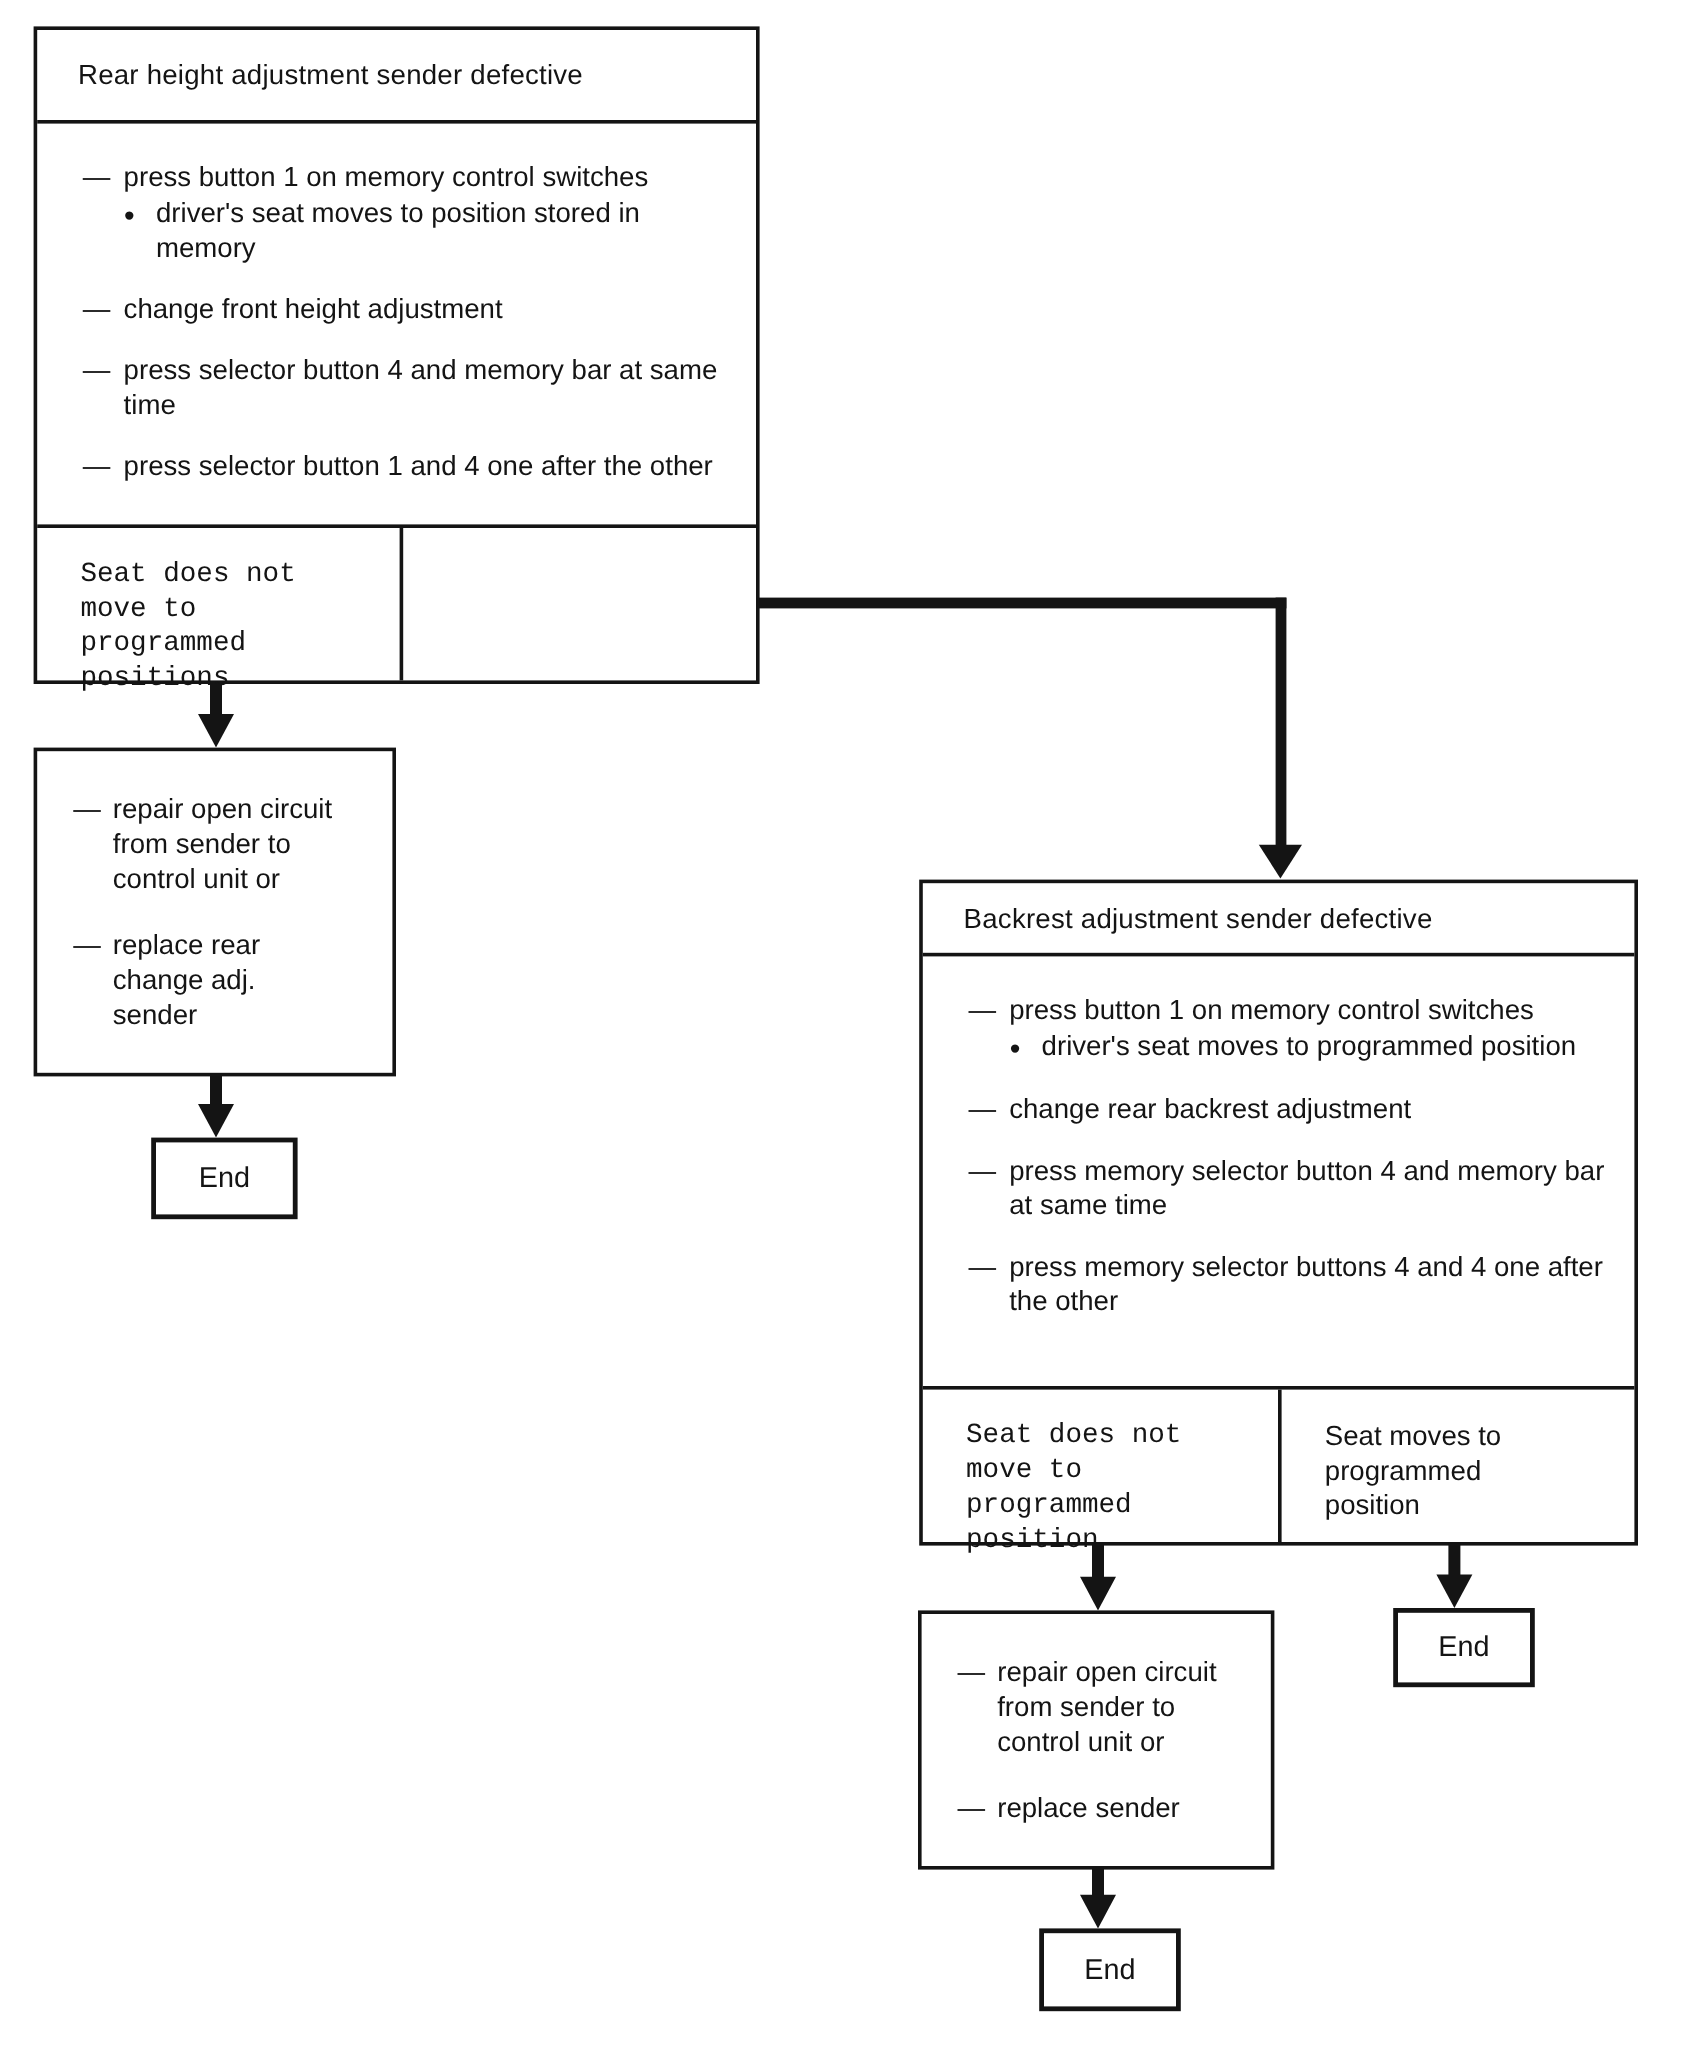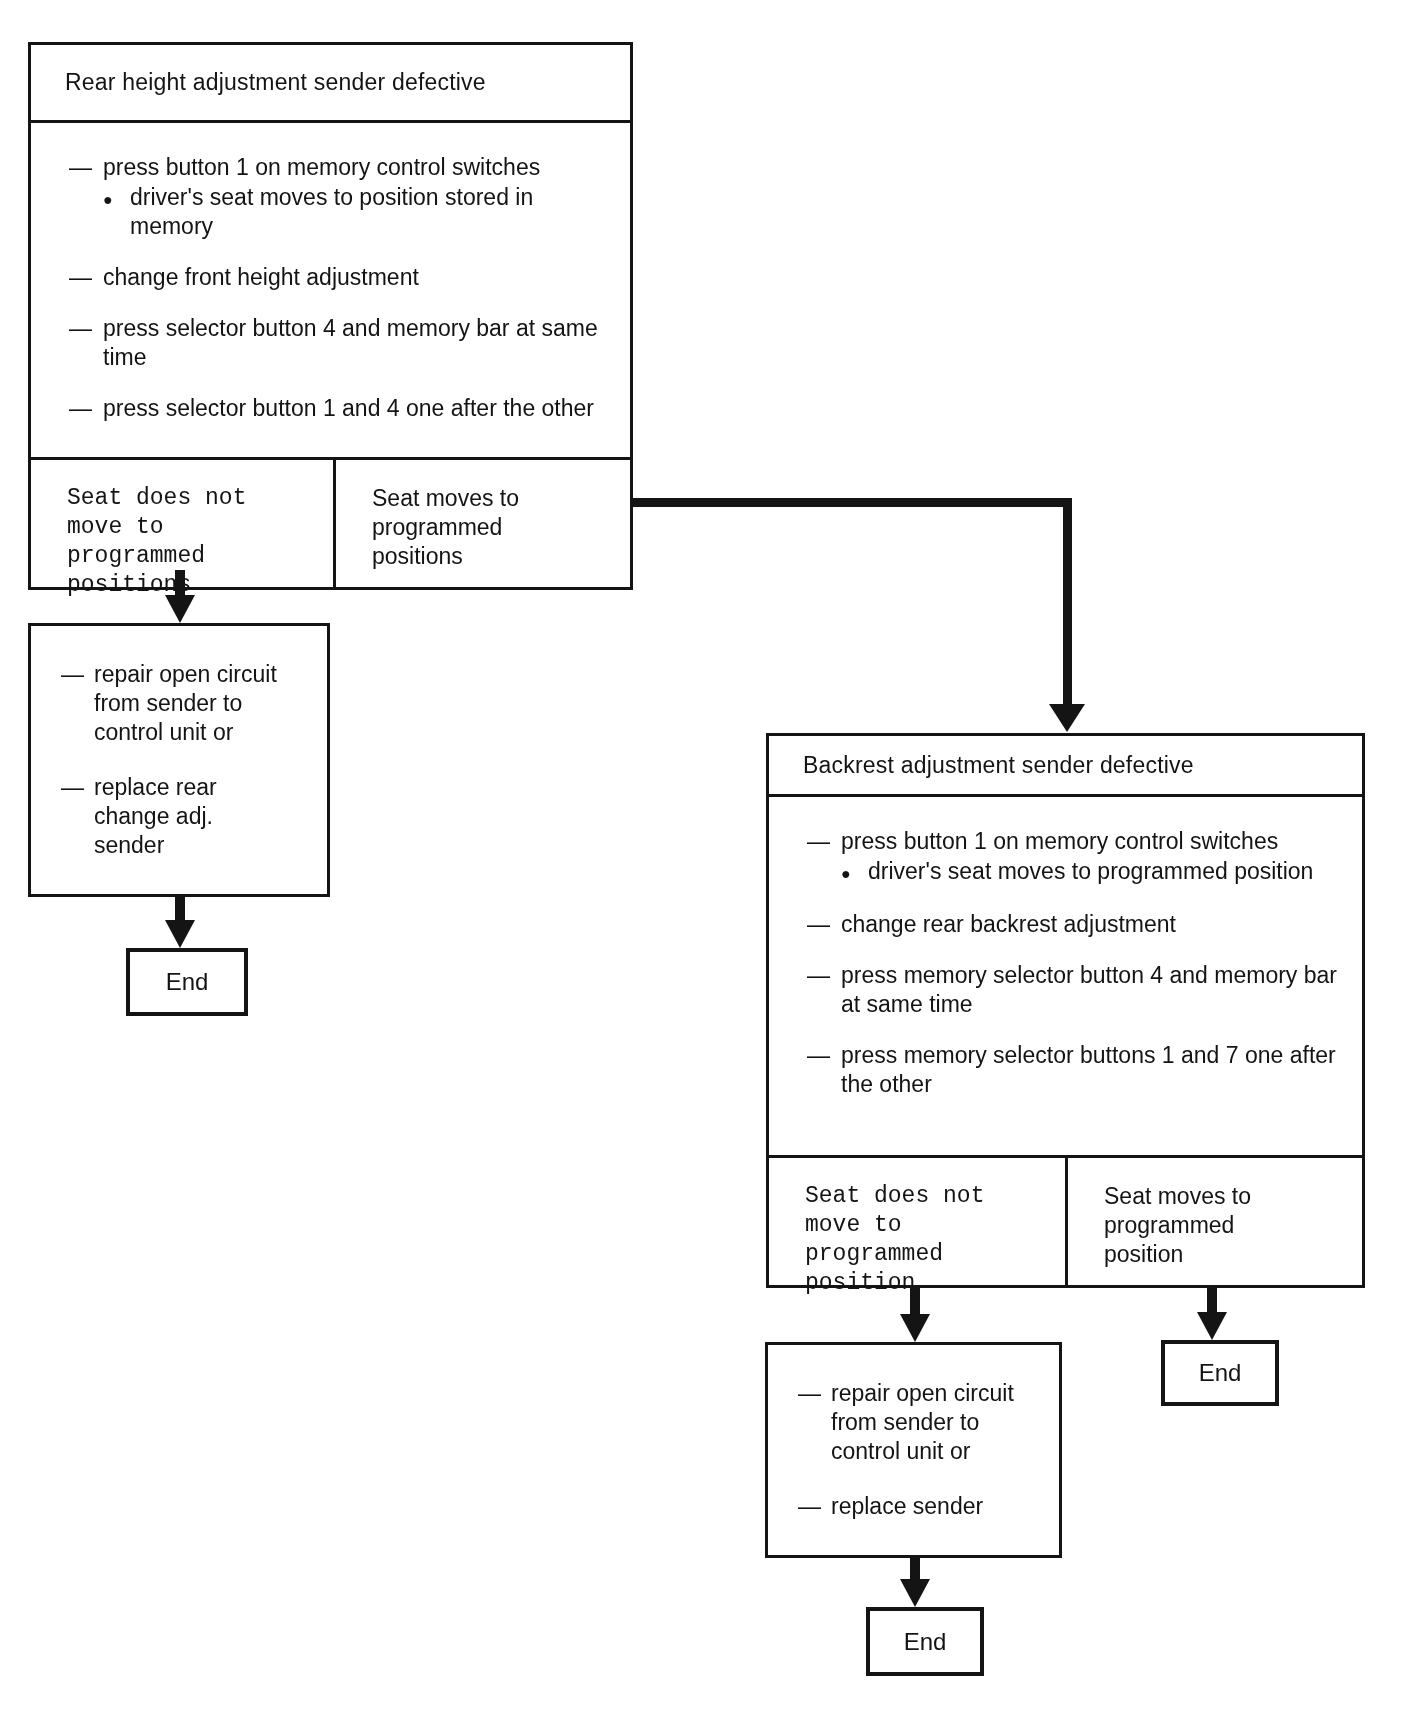--- a/index.html
+++ b/index.html
@@ -3,21 +3,21 @@
 <meta charset="utf-8">
 <style>
   :root { --ink:#141414; --paper:#ffffff; }
   * { box-sizing:border-box; margin:0; padding:0; }
   html,body { background:var(--paper); }
   body { font-family:"Liberation Sans", sans-serif; color:var(--ink); }
   .canvas { position:relative; width:1408px; height:1710px; background:var(--paper); overflow:hidden; }
 
   
   .fbox { position:absolute; border:3px solid var(--ink); display:flex; flex-direction:column; background:var(--paper); }
-  #box1 { left:28px;  top:22px;  width:605px; height:548px;margin-top:20px; }
+  #box1 { left:28px;  top:22px;  width:605px; height:548px; }
   #box2 { left:766px; top:733px; width:599px; height:555px; }
   .title-row { border-bottom:3px solid var(--ink); display:flex; align-items:center; padding-left:34px; font-size:23px; letter-spacing:.2px; }
   #box1 .title-row { height:78px; }
   #box2 .title-row { height:61px; }
 
   .steps { flex:1; padding:30px 14px 0 38px; font-size:23px; line-height:29px; }
   .step { display:flex; margin-bottom:22px; }
   .dash { flex:0 0 34px; }
   .step-text { flex:1; }
   .substep { display:flex; margin-top:1px; }
@@ -93,23 +93,20 @@
       <div class="step">
         <span class="dash">—</span>
         <div class="step-text">press selector button 1 and 4 one after the other</div>
       </div>
     </div>
 
     <div class="outcomes">
       <div class="outcome no">
         <div class="w-no">Seat does not move to programmed positions</div>
       </div>
-      <div class="outcome yes">
-        <div class="w-yes">Seat moves to programmed positions</div>
-      </div>
     </div>
   </div>
 
   <div class="shaft" id="conn-h"></div>
   <div class="shaft" id="conn-v"></div>
   <div class="ahead" id="conn-head"></div>
 
   <div class="shaft" id="a-l1-shaft"></div>
   <div class="ahead" id="a-l1-head"></div>
 
@@ -148,21 +145,21 @@
       <div class="step">
         <span class="dash">—</span>
         <div class="step-text">change rear backrest adjustment</div>
       </div>
       <div class="step">
         <span class="dash">—</span>
         <div class="step-text">press memory selector button 4 and memory bar at same time</div>
       </div>
       <div class="step">
         <span class="dash">—</span>
-        <div class="step-text">press memory selector buttons 1 and 7 one after the other</div>
+        <div class="step-text">press memory selector buttons 4 and 4 one after the other</div>
       </div>
     </div>
 
     <div class="outcomes">
       <div class="outcome no">
         <div class="w-no">Seat does not move to programmed position</div>
       </div>
       <div class="outcome yes">
         <div class="w-yes">Seat moves to programmed position</div>
       </div>

